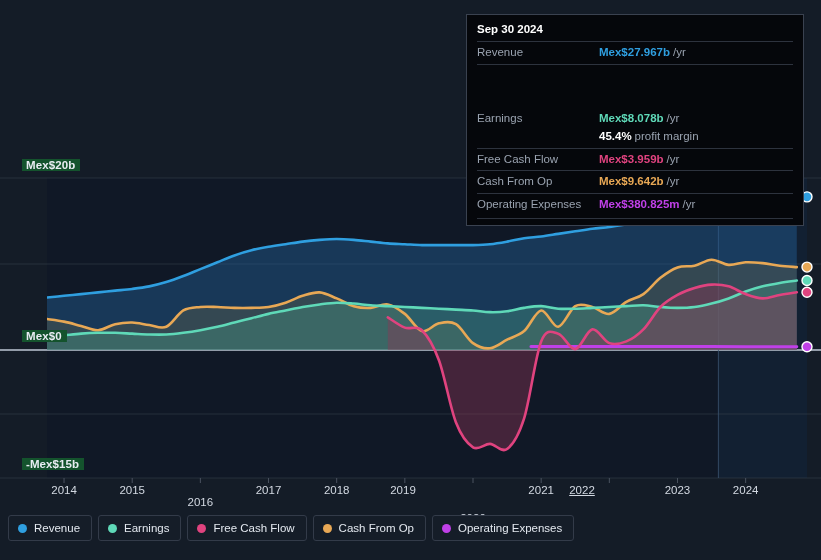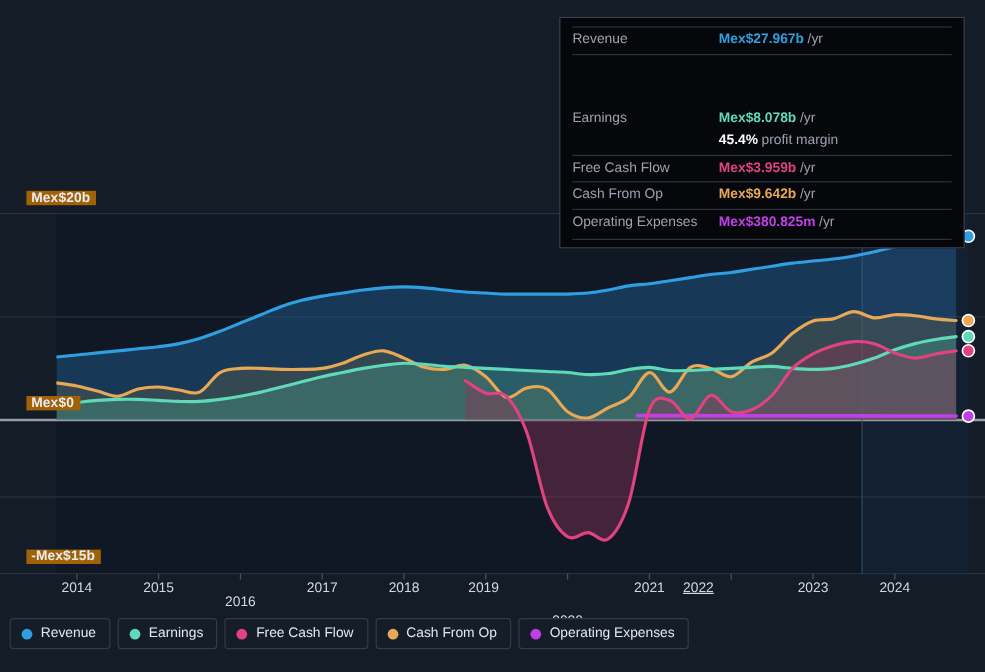--- a/index.html
+++ b/index.html
@@ -16,21 +16,21 @@
   
   .plot-wrap{position:absolute;left:0;top:0;width:821px;height:500px;}
   svg.plot{position:absolute;left:0;top:0;}
 
   
   .ylab{
     position:absolute;
     font-size:11.5px;
     font-weight:bold;
     color:#e8ecf2;
-    background:#a16207;
+    background:#14532d;
     padding:0 5px 0 4px;
     white-space:nowrap;
     letter-spacing:0.1px;
   }
   .ylab-top{left:22px;top:159px;}
   .ylab-zero{left:22px;top:330px;}
   .ylab-bot{left:22px;top:458px;}
 
   
   .xlab{
@@ -151,20 +151,21 @@
       <div class="xlab" style="left: 336.686px;">2018</div>
       <div class="xlab" style="left: 403px;">2019</div>
       <div class="xlab" style="left: 473.009px; margin-top: 28px;">2020</div>
       <div class="xlab" style="left: 541.17px;">2021</div>
       <div class="xlab" style="left: 582px; text-decoration: underline;">2022</div>
       <div class="xlab" style="left: 677.493px;">2023</div>
       <div class="xlab" style="left: 745.655px;">2024</div>
     </div>
 
   <div class="tooltip">
+    <div class="tt-date">Sep 30 2024</div>
     <div id="tt-rows">
         <div class="tt-row">
           <span class="tt-label">Revenue</span>
           <span class="tt-val" style="color: rgb(47, 159, 224);">Mex$27.967b</span>
           <span class="tt-unit">/yr</span>
         </div>
         <div class="tt-row">
           <span class="tt-label">Earnings</span>
           <span class="tt-val" style="color: rgb(95, 217, 184); margin-top: 43px;">Mex$8.078b</span>
           <span class="tt-unit">/yr</span>

